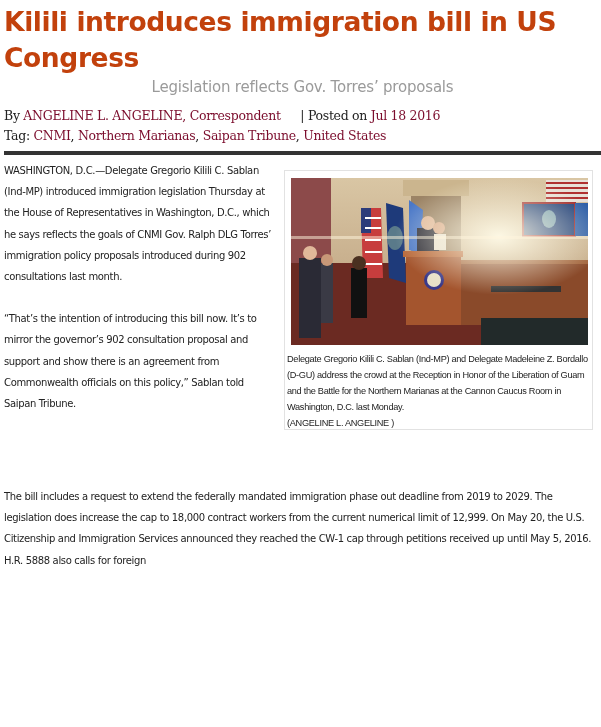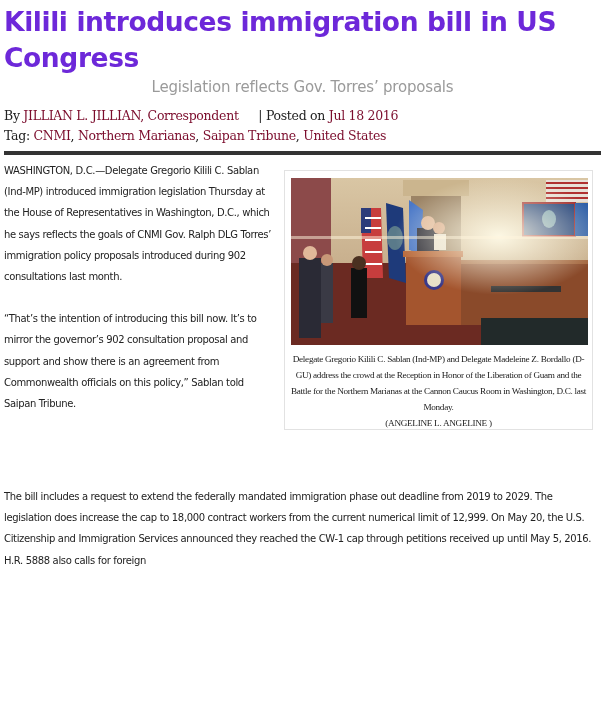--- a/index.html
+++ b/index.html
@@ -1,20 +1,20 @@
 <!DOCTYPE html>
 <html><head>
 <meta charset="utf-8">
 <style>
   html, body { margin: 0; padding: 0; background: #ffffff; }
   body { width: 601px; height: 727px; overflow: hidden; position: relative; }
   .wrap { position: absolute; left: 4px; top: 0; width: 597px; }
   h1.title {
     font-family: "DejaVu Sans", sans-serif; font-weight: bold; font-size: 26.5px;
-    line-height: 36px; color: #6d28d9; margin: 4px 0 0 0; letter-spacing: -0.4px;
+    line-height: 36px; color: #c2410c; margin: 4px 0 0 0; letter-spacing: -0.4px;
   }
   .subtitle {
     font-family: "DejaVu Sans", sans-serif; font-size: 15px; color: #9a9a9a;
     margin: 0; line-height: 22px; letter-spacing: -0.2px; text-align: center;
   }
   .meta {
     font-family: "DejaVu Serif", serif; font-size: 12.5px; color: #222;
     line-height: 20px; letter-spacing: -0.3px;
   }
   .meta1 { margin-top: 8px; }
@@ -28,36 +28,36 @@
   .body-text p { margin: 0 0 21px 0; }
   .figure {
     position: absolute; left: 284px; top: 170px; width: 309px; height: 260px;
     border: 1px solid #e2e2e2; background: #fff; box-sizing: border-box;
   }
   .photo {
     position: absolute; left: 6px; top: 7px; width: 297px; height: 167px;
     overflow: hidden;
   }
   .caption {
-    position: absolute; left: 2px; top: 180px; width: 303px; text-align: center;
-    font-family: Liberation Serif, serif; font-size: 9.2px; line-height: 16px;
+    position: absolute; left: 2px; top: 180px; width: 303px; 
+    font-family: Liberation Sans, sans-serif; font-size: 9.2px; line-height: 16px;
     color: #222; letter-spacing: -0.3px;
   }
   .col-text { position: absolute; left: 4px; top: 160px; width: 270px; }
   .full-text { position: absolute; left: 4px; top: 486px; width: 597px; }
 </style>
 </head>
 <body>
 
 <div class="wrap">
   <h1 class="title">Kilili introduces immigration bill in US Congress</h1>
   <div class="subtitle">Legislation reflects Gov. Torres’ proposals</div>
   <div class="meta meta1">
     <span>By</span>
-    <a href="#">JILLIAN L. JILLIAN, Correspondent</a><span class="gap"></span>
+    <a href="#">ANGELINE L. ANGELINE, Correspondent</a><span class="gap"></span>
     <span>| Posted on</span>
     <a href="#">Jul 18 2016</a>
   </div>
   <div class="meta">
     <span>Tag:</span>
     <a href="#">CNMI</a>, <a href="#">Northern Marianas</a>, <a href="#">Saipan Tribune</a>, <a href="#">United States</a>
   </div>
   <div class="divider"></div>
 </div>
 

